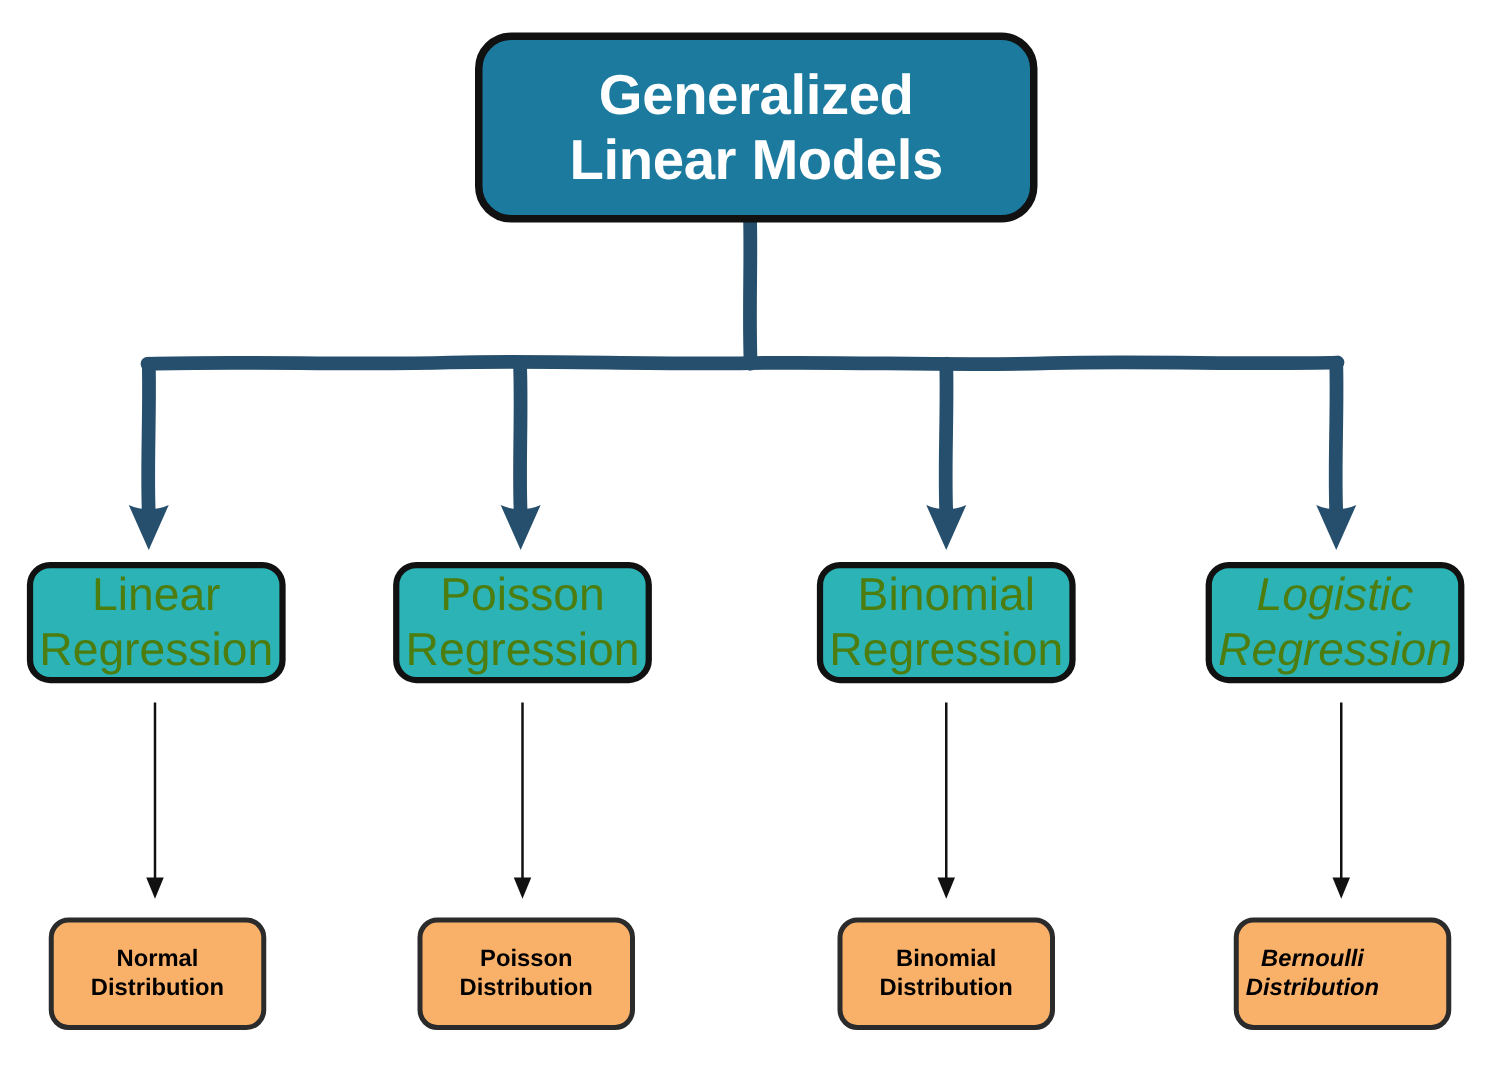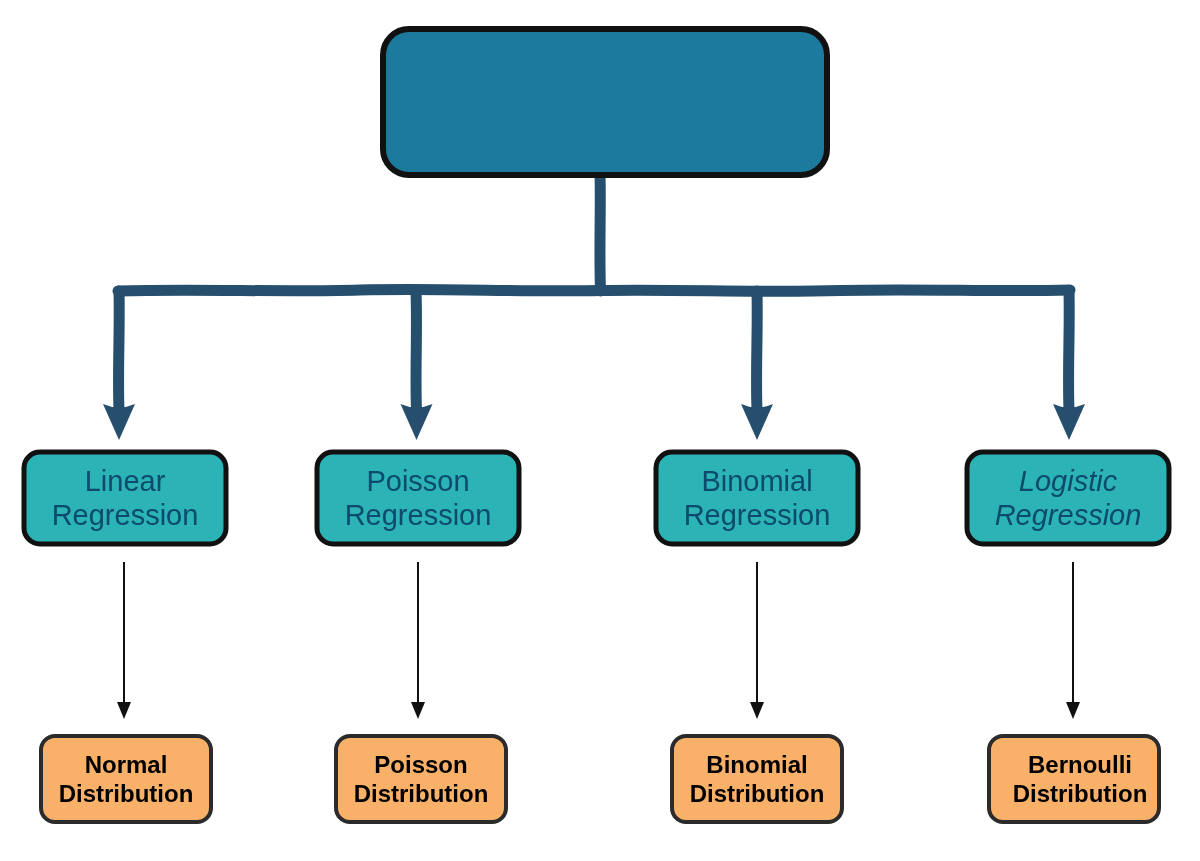--- a/index.html
+++ b/index.html
@@ -37,29 +37,29 @@
     white-space: pre-line;
   }
   .root-label {
     color: #ffffff;
     font-weight: bold;
     font-size: 45px;
     line-height: 1.16;
     letter-spacing: -0.3px;
   }
   .mid-label {
-    color: #0c4a6e;
+    color: #4d7c0f;
     font-weight: normal;
-    font-size: 29px;
+    font-size: 37px;
     line-height: 1.18;
   }
   .leaf-label {
     color: #000000;
     font-weight: bold;
-    font-size: 24px;
+    font-size: 19px;
     line-height: 1.22;
   }
 </style>
 </head>
 <body>
 
 <div id="diagram-root">
 
   <svg class="canvas" viewBox="0 0 1200 861">
 
@@ -108,32 +108,34 @@
     </g>
 
     <g>
       <rect x="41" y="736" width="170" height="86" rx="14" ry="14" fill="#f9b069" stroke="#2b2b2b" stroke-width="4"></rect>
       <rect x="336" y="736" width="170" height="86" rx="14" ry="14" fill="#f9b069" stroke="#2b2b2b" stroke-width="4"></rect>
       <rect x="672" y="736" width="170" height="86" rx="14" ry="14" fill="#f9b069" stroke="#2b2b2b" stroke-width="4"></rect>
       <rect x="989" y="736" width="170" height="86" rx="14" ry="14" fill="#f9b069" stroke="#2b2b2b" stroke-width="4"></rect>
     </g>
   </svg>
 
+  <div class="node-label root-label" style="left:383px; top:29px; width:444px; height:146px;">Generalized
+Linear Models</div>
 
   <div class="node-label mid-label" style="left:24px; top:452px; width:202px; height:92px;">Linear
 Regression</div>
   <div class="node-label mid-label" style="left:317px; top:452px; width:202px; height:92px;">Poisson
 Regression</div>
   <div class="node-label mid-label" style="left:656px; top:452px; width:202px; height:92px;">Binomial
 Regression</div>
   <div class="node-label mid-label" style="left:967px; top:452px; width:202px; height:92px;font-style:italic;">Logistic
 Regression</div>
 
   <div class="node-label leaf-label" style="left:41px; top:736px; width:170px; height:86px;">Normal
 Distribution</div>
   <div class="node-label leaf-label" style="left:336px; top:736px; width:170px; height:86px;">Poisson
 Distribution</div>
   <div class="node-label leaf-label" style="left:672px; top:736px; width:170px; height:86px;">Binomial
 Distribution</div>
-  <div class="node-label leaf-label" style="left:995px; top:736px; width:170px; height:86px;">Bernoulli
+  <div class="node-label leaf-label" style="left:965px; top:736px; width:170px; height:86px;font-style:italic;">Bernoulli
 Distribution</div>
 
 </div>
 
 </body></html>

